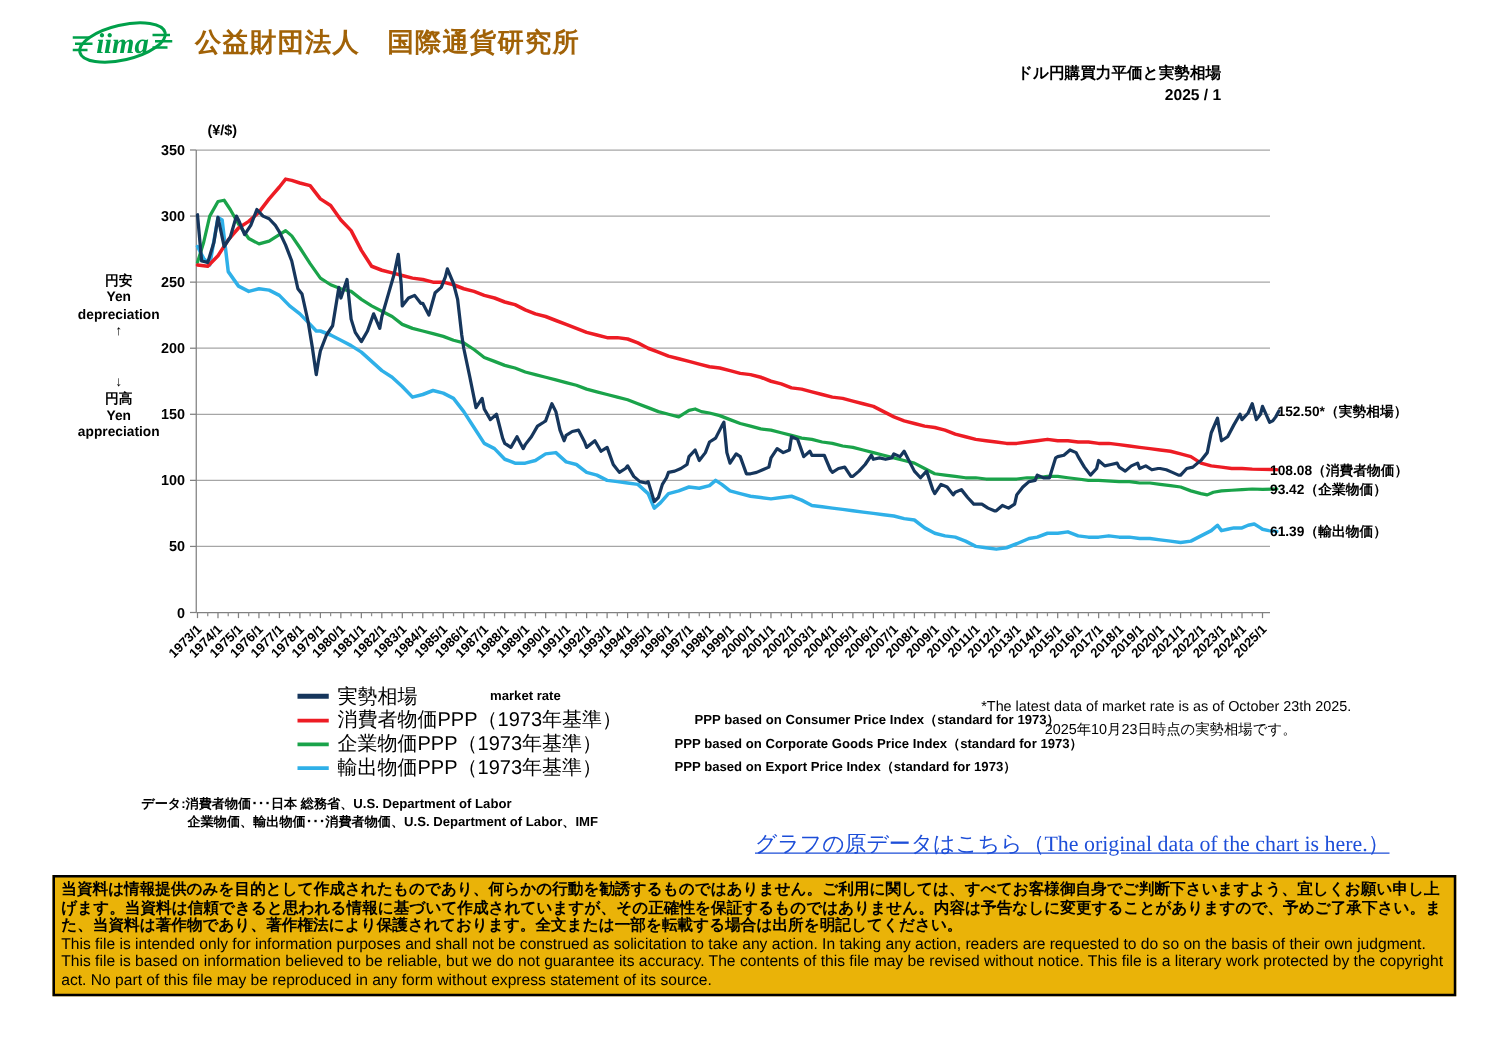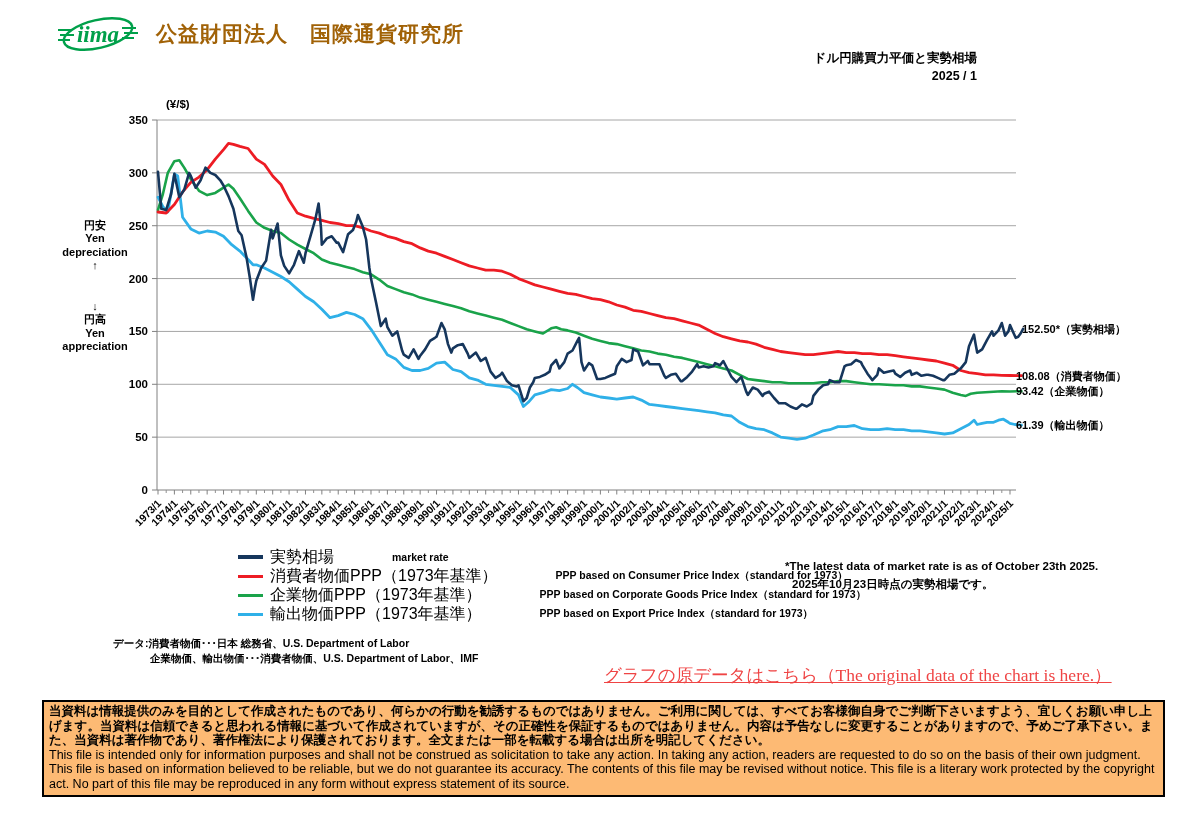--- a/index.html
+++ b/index.html
@@ -23,33 +23,33 @@
   #side-note-bottom{left:30px;top:300px;}
 
   
   #legend{position:absolute;left:238px;top:550px;}
   .legend-row{display:flex;align-items:center;height:14px;margin-bottom:5px;}
   .swatch{display:inline-block;width:25px;height:3px;margin-right:7px;flex:0 0 auto;}
   .lg-ja{font-size:16px;font-weight:normal;white-space:nowrap;}
   .lg-en{font-size:10.5px;font-weight:600;margin-left:14px;white-space:nowrap;padding-left:44px;}
 
   
-  #latest-note{position:absolute;left:785px;top:557px;font-size:11.5px;font-weight:700;line-height:18px;}
-  #latest-note .l2{padding-left:7px;}
+  #latest-note{position:absolute;left:785px;top:557px;font-size:11.5px;font-weight:400;line-height:18px;}
+  #latest-note .l2{padding-left:7px;text-align:center;}
 
   
   #source-note{position:absolute;left:113px;top:636px;font-size:10.5px;font-weight:bold;line-height:15px;}
   #source-note .ind{padding-left:37px;}
 
   
   #data-link{position:absolute;left:604px;top:663px;font-family:"Liberation Serif","DejaVu Serif",serif;
-             font-size:17.5px;color:#ef4444;text-decoration:underline;cursor:pointer;}
-
-  
-  #disclaimer{position:absolute;left:42px;top:700px;width:1109px;border:2px solid #000;padding:2px 5px 3px 5px;background:#fdba74;}
+             font-size:17.5px;color:#1d4ed8;text-decoration:underline;cursor:pointer;}
+
+  
+  #disclaimer{position:absolute;left:42px;top:700px;width:1109px;border:2px solid #000;padding:2px 5px 3px 5px;background:#eab308;}
   #disclaimer .ja{font-size:12.5px;font-weight:bold;line-height:14.6px;}
   #disclaimer .en{font-size:12.5px;font-weight:500;line-height:14.6px;}
 </style>
 </head>
 <body>
 
 <div id="page">
 
   <svg id="chart-svg" viewBox="0 0 1204 837">
       <text x="166" y="108" font-size="11.5" font-weight="bold">(¥/$)</text>

